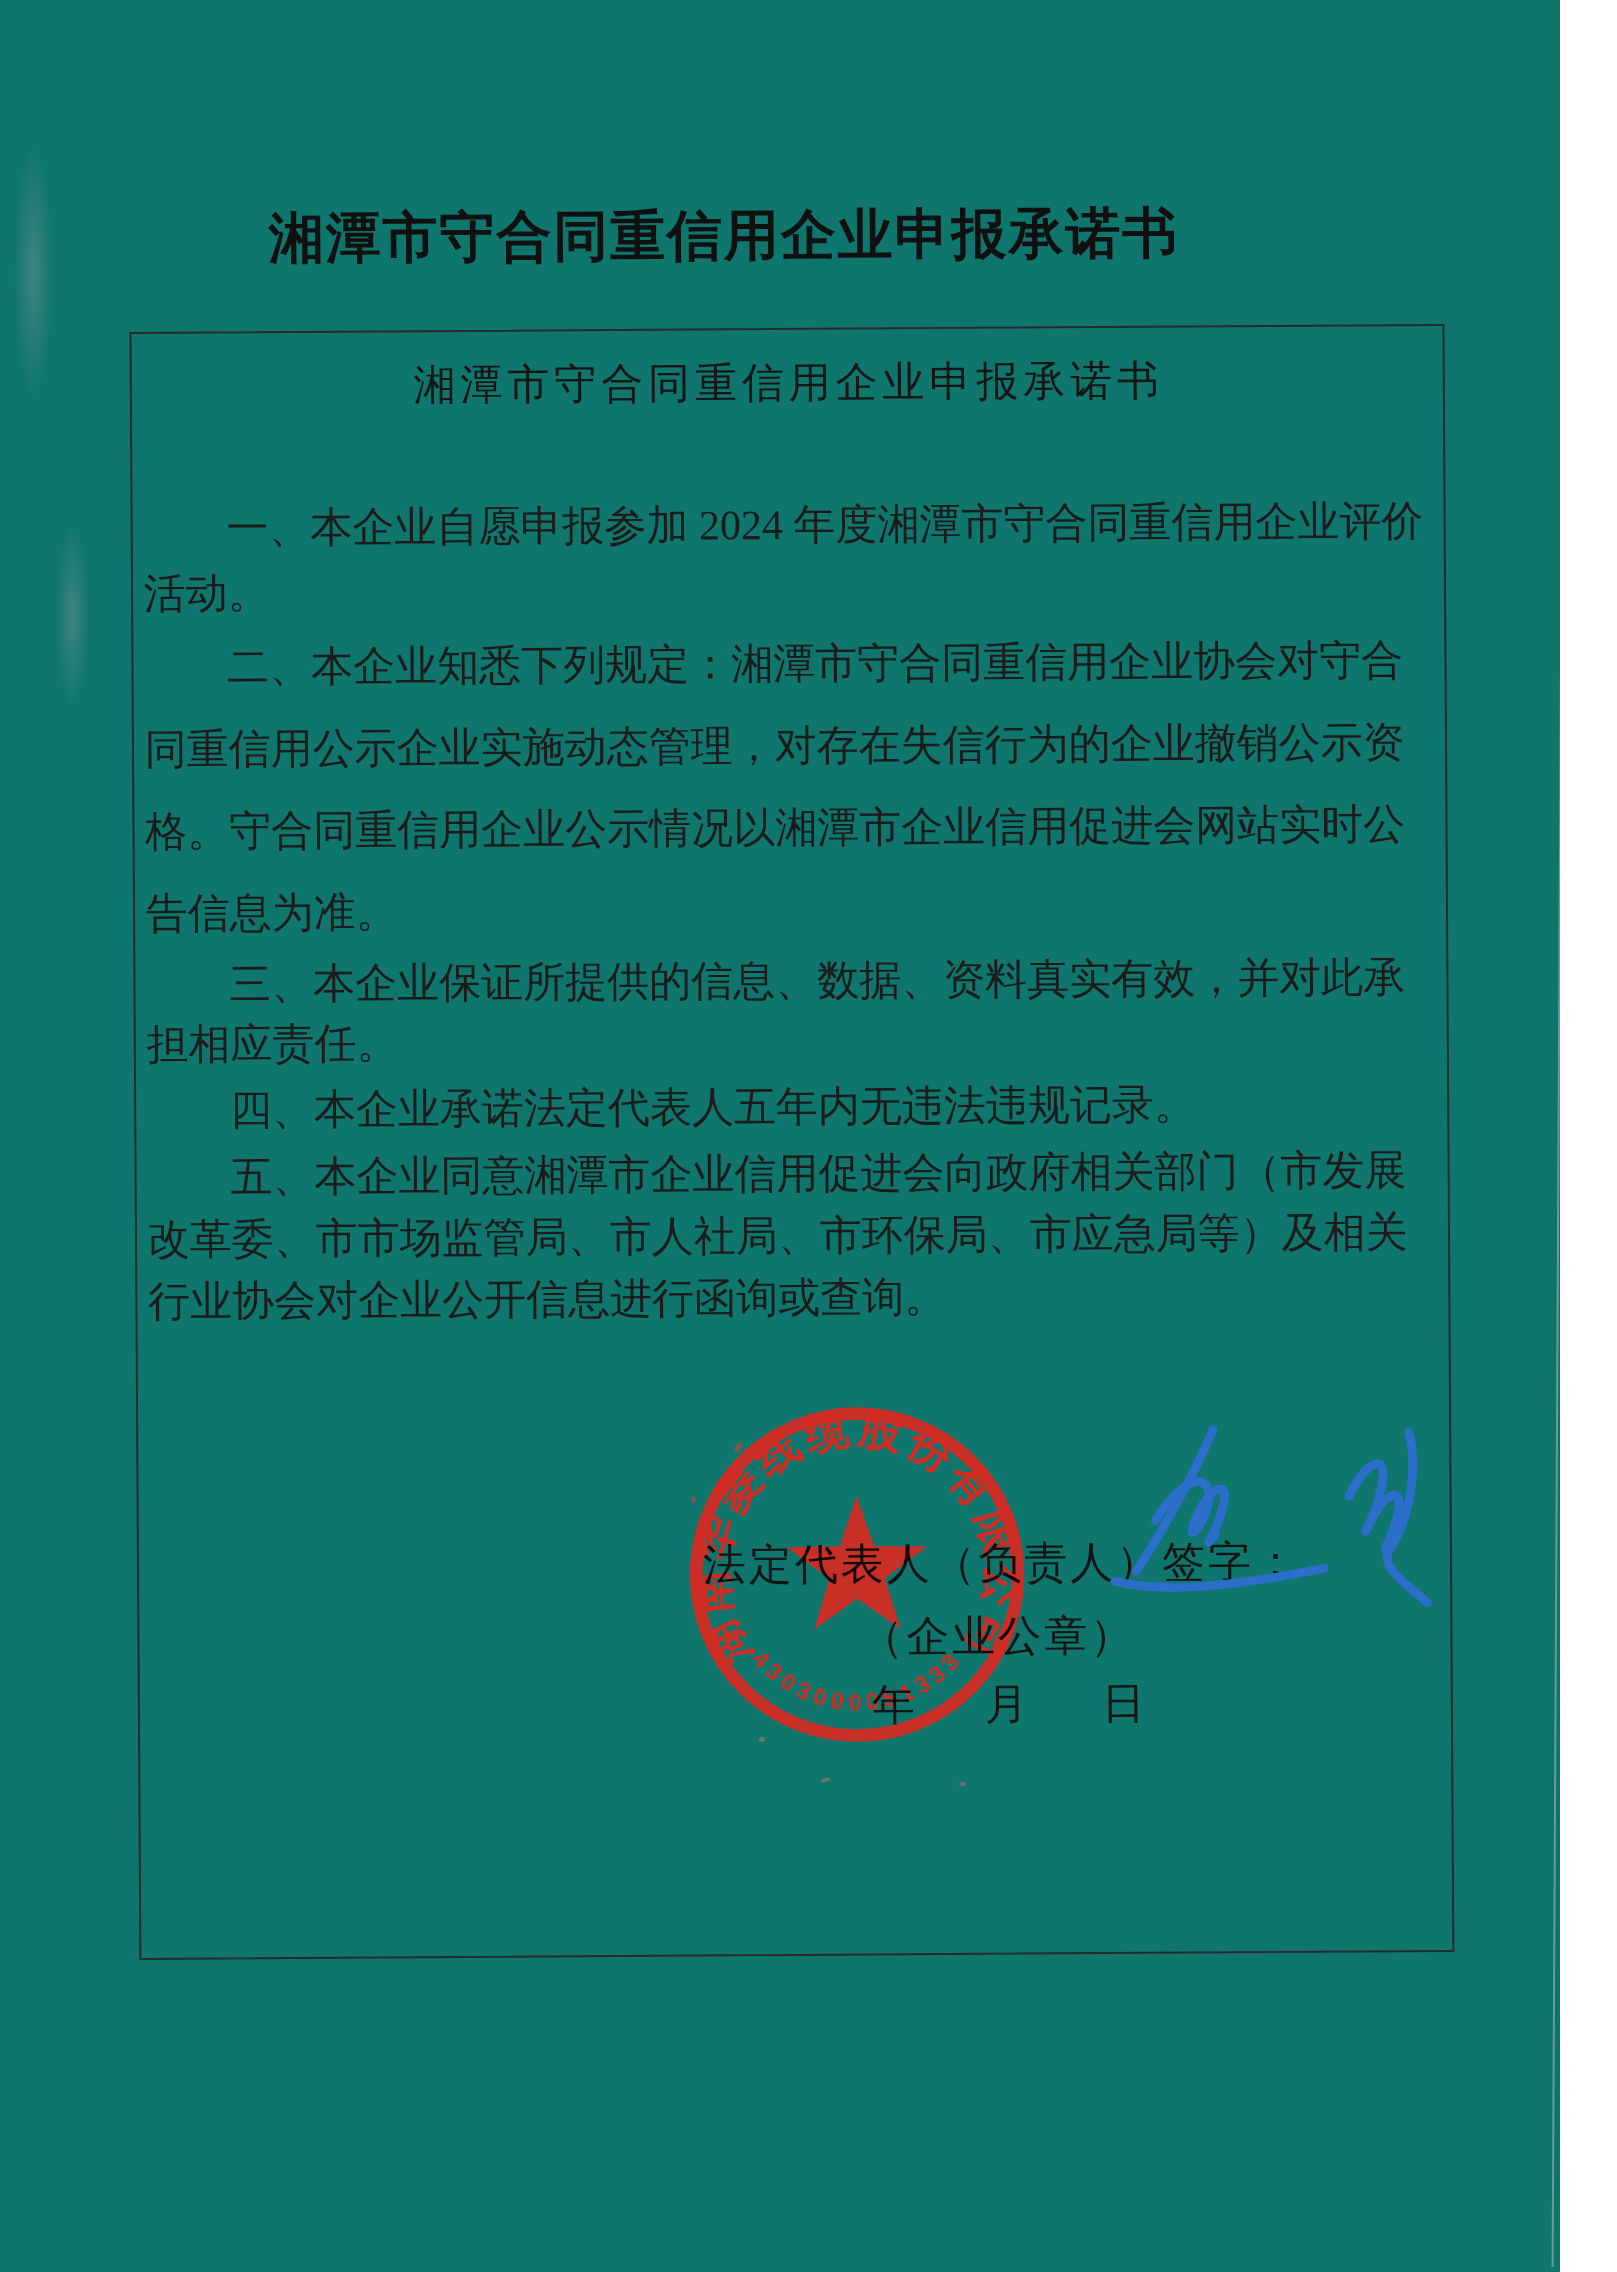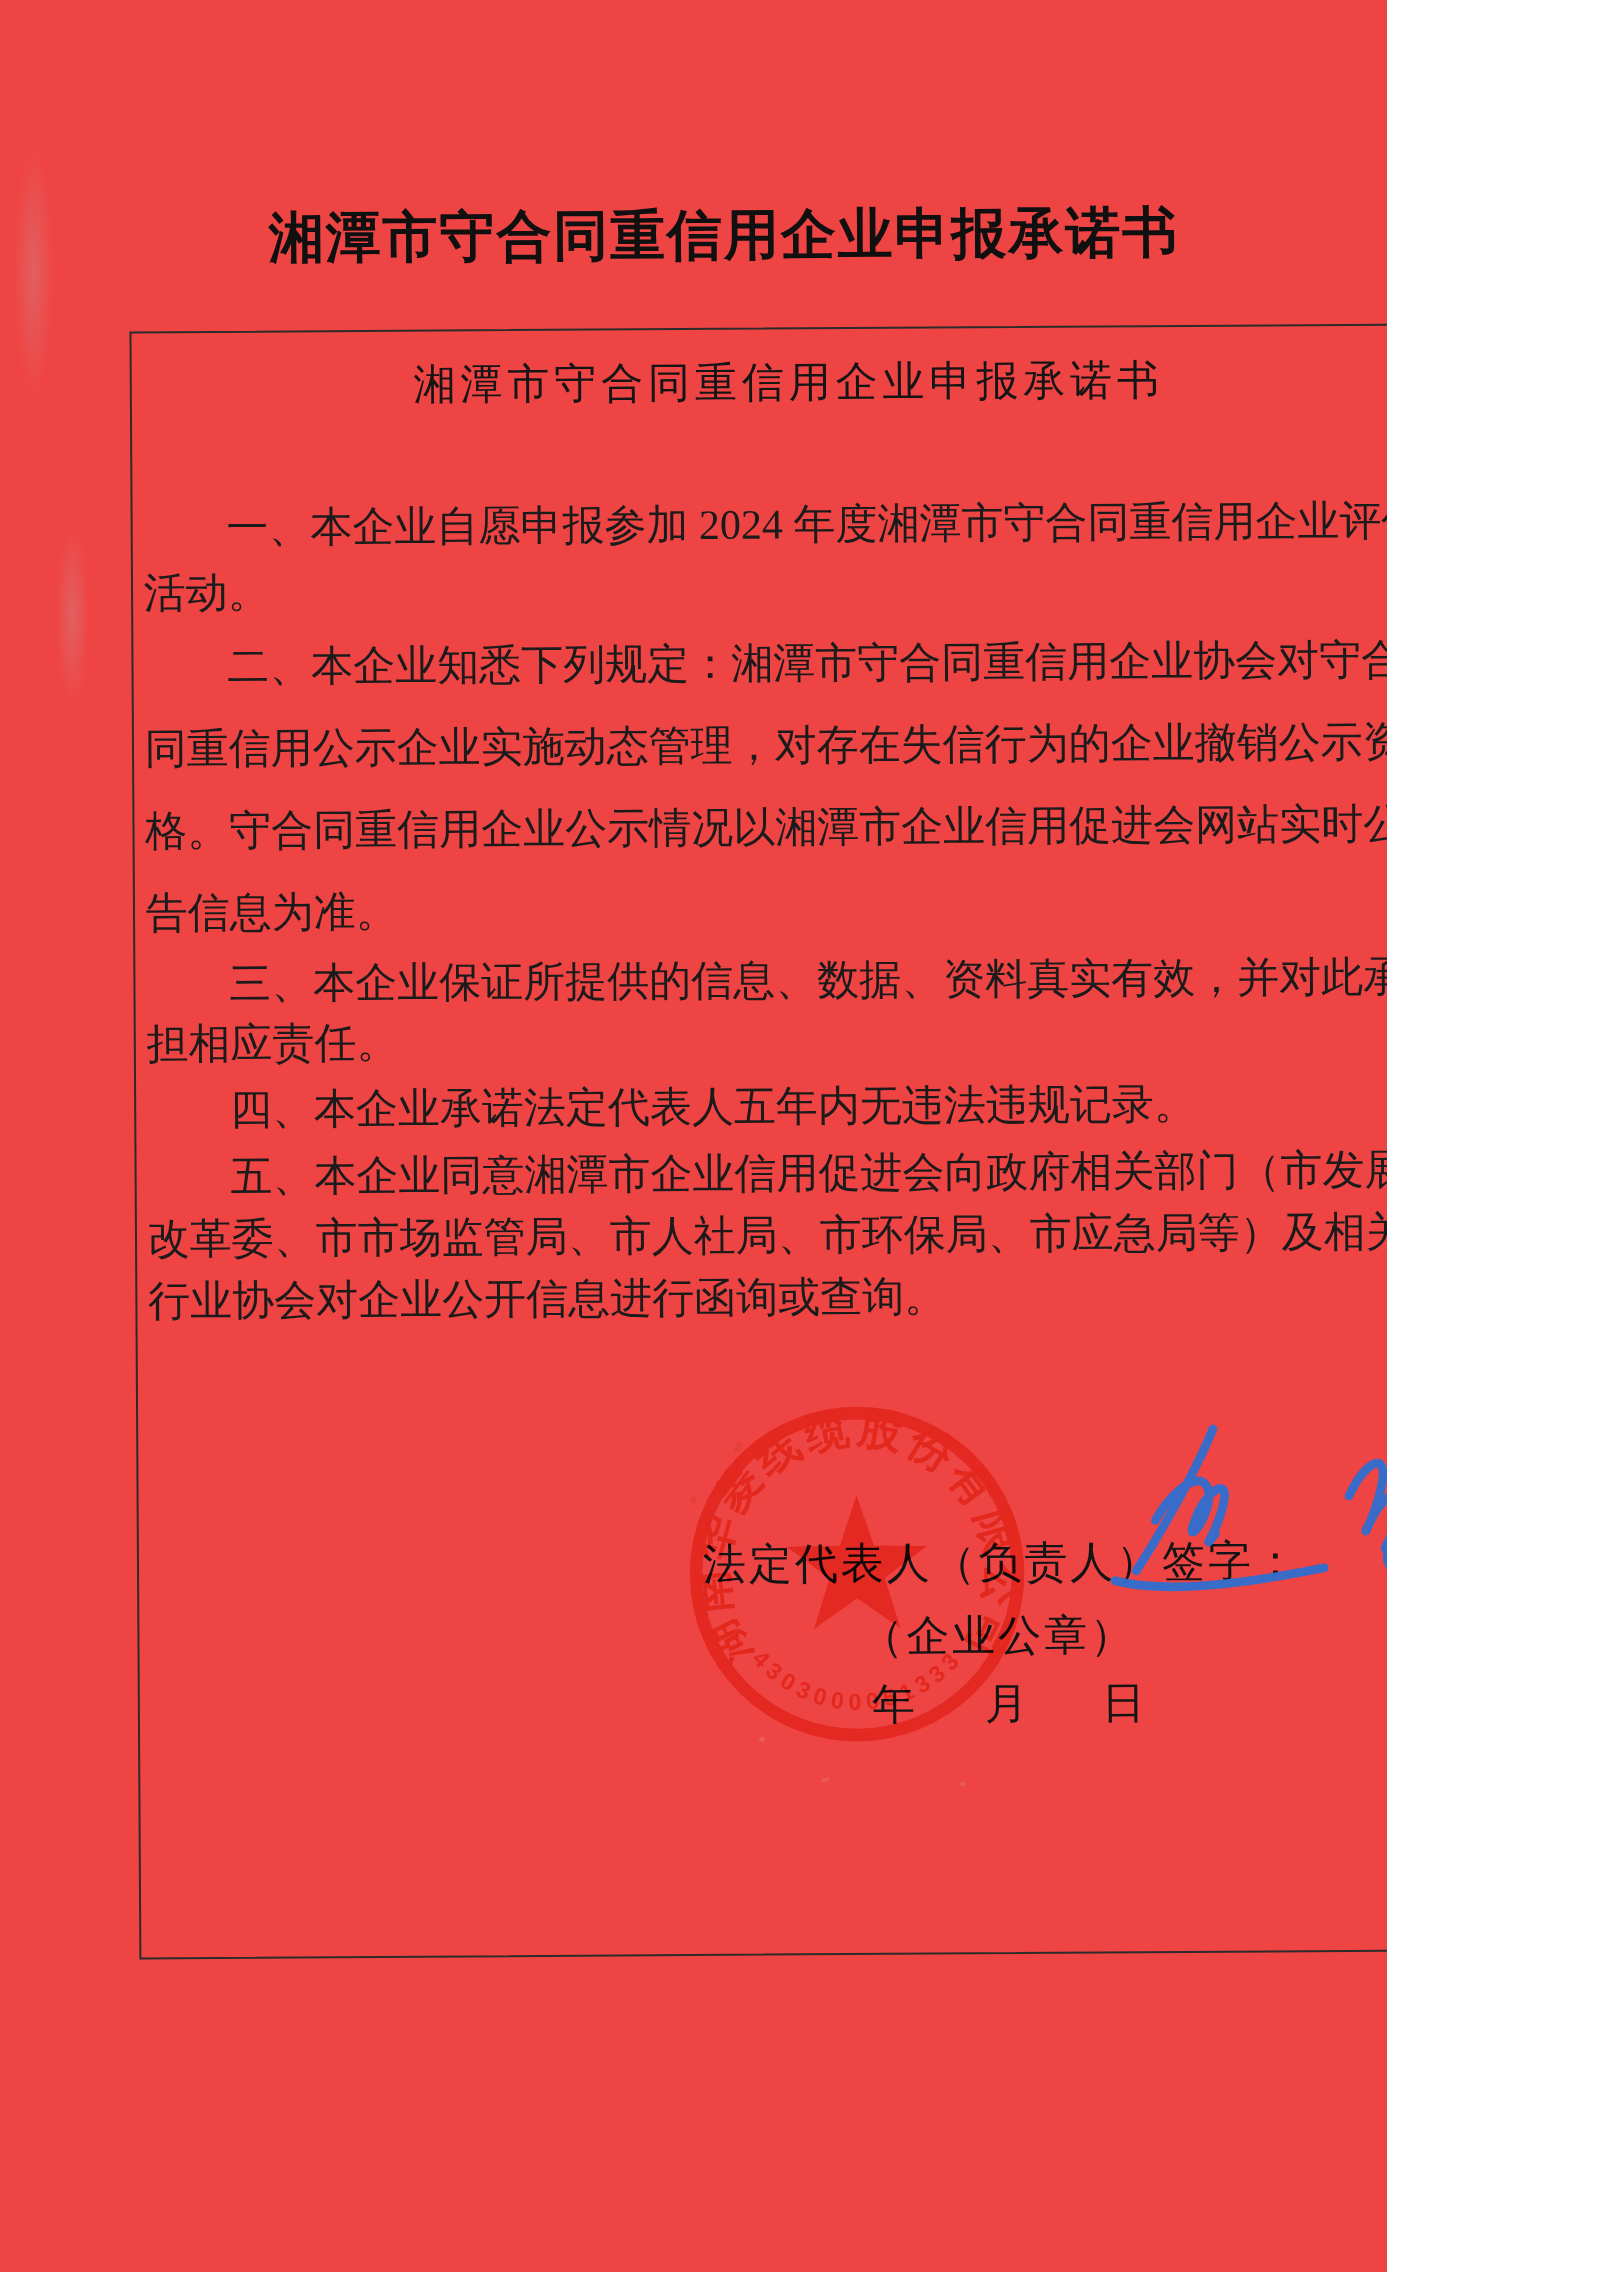--- a/index.html
+++ b/index.html
@@ -1,19 +1,19 @@
 <!DOCTYPE html>
 <html><head>
 <meta charset="utf-8">
 <style>
   html,body{margin:0;padding:0;background:#ffffff;}
   .page{
     position:relative;
-    width:1387px;height:2273px;
-    background:#ef4444;
+    width:1560px;height:2273px;
+    background:#0f766e;
     overflow:hidden;
     font-family:"Liberation Serif","DejaVu Serif",serif;
     color:#1b1b1b;
   }
   .tilt{
     position:absolute;inset:0;
     transform:rotate(-0.35deg);
     transform-origin:50% 40%;
   }
   .main-title{

